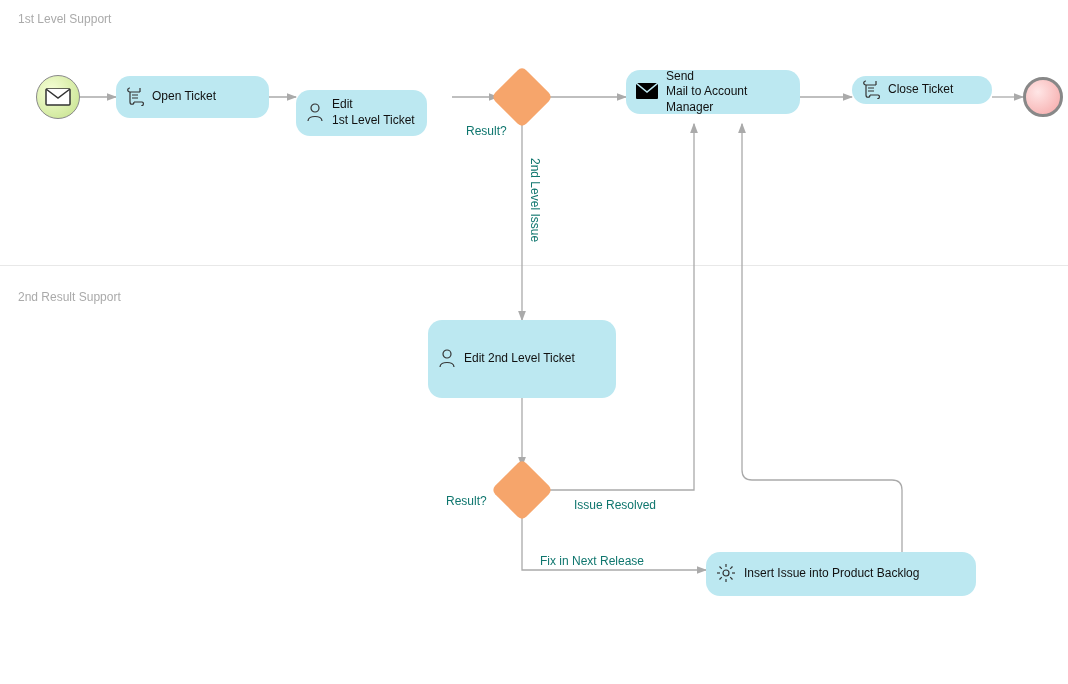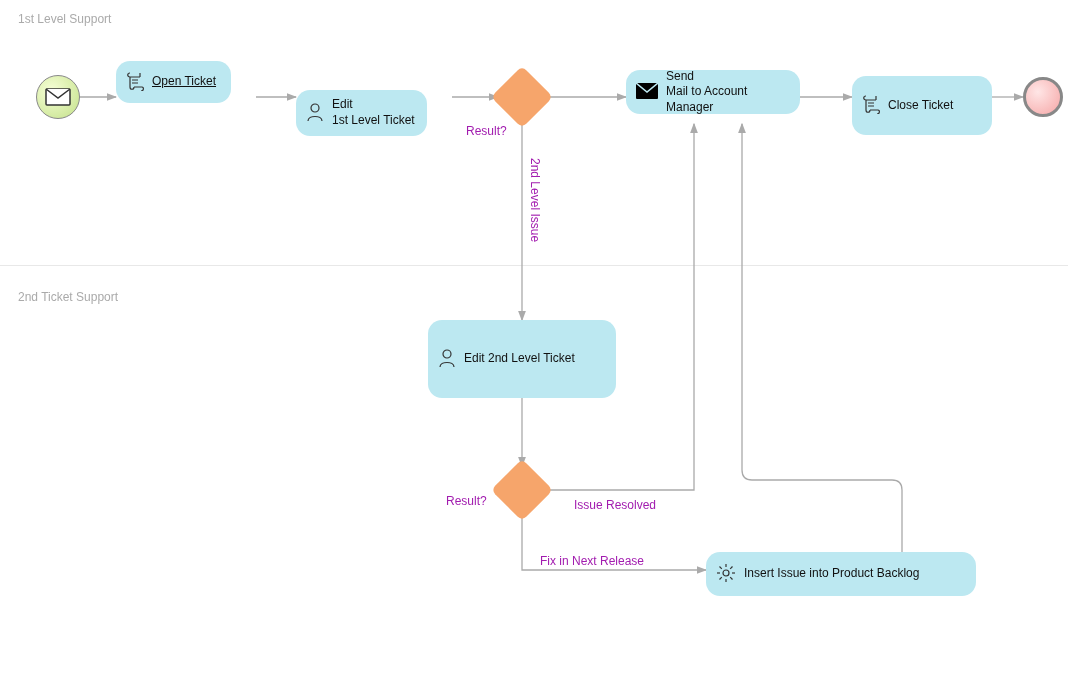--- a/index.html
+++ b/index.html
@@ -60,21 +60,21 @@
     .gateway {
       position: absolute;
       width: 44px;
       height: 44px;
       background: #f6a56b;
       transform: rotate(45deg);
       border-radius: 6px;
     }
     .label {
       position: absolute;
-      color: #a21caf;
+      color: #0f766e;
       font-size: 12px;
     }
     .label-vertical {
       writing-mode: vertical-rl;
       text-orientation: mixed;
     }
     svg.connectors {
       position: absolute;
       left: 0; top: 0;
       width: 1068px;
@@ -86,21 +86,21 @@
     .envelope-icon { stroke: #333; stroke-width: 1.5; fill: #fff; }
     .fill-black { fill: #000; }
   </style>
 </head>
 <body>
 
 <div class="lane" style="top:0; height:266px;padding-left:12px;">
   <div class="lane-label">1st Level Support</div>
 </div>
 <div class="lane" style="top:278px; height:406px; border-bottom:none;">
-  <div class="lane-label">2nd Ticket Support</div>
+  <div class="lane-label">2nd Result Support</div>
 </div>
 
 <svg class="connectors">
   <defs>
     <marker id="arrow" markerWidth="8" markerHeight="8" refX="7" refY="3" orient="auto" markerUnits="strokeWidth">
       <path d="M0,0 L8,3 L0,6 Z" class="arrowhead"></path>
     </marker>
   </defs>
 
   <path class="conn" d="M80,97 L116,97" marker-end="url(#arrow)"></path>
@@ -126,21 +126,21 @@
   <path class="conn" d="M902,552 L902,490 Q902,480 892,480 L752,480 Q742,480 742,470 L742,124" marker-end="url(#arrow)"></path>
 </svg>
 
 <div class="start-event" style="left:36px; top:75px;">
   <svg width="26" height="18">
     <rect x="1" y="1" width="24" height="16" rx="1" class="envelope-icon"></rect>
     <path d="M1,1 L13,10 L25,1" class="envelope-icon" fill="none"></path>
   </svg>
 </div>
 
-<div class="task" style="left:116px; top:61px; width:115px; height:42px;text-decoration:underline;">
+<div class="task" style="left:116px; top:76px; width:153px; height:42px;">
   <span class="task-icon">
     <svg width="18" height="20">
         <path d="M4,2 C1,2 1,6 4,6 L14,6 M4,6 L4,16 C4,19 8,19 8,16 M8,16 L16,16 C18,16 18,20 15,20 M14,2 L14,6 M6,9 L12,9 M6,12 L12,12" stroke="#333" stroke-width="1.2" fill="none"></path>
       </svg>
   </span>
   <span class="task-text">Open Ticket</span>
 </div>
 
 <div class="task" style="left:296px; top:90px; width:131px; height:46px;">
   <span class="task-icon">
@@ -163,21 +163,21 @@
     <svg width="22" height="16">
         <rect x="0" y="0" width="22" height="16" rx="1" class="fill-black"></rect>
         <path d="M0,0 L11,9 L22,0" stroke="#bce8f1" stroke-width="1.5" fill="none"></path>
       </svg>
   </span>
   <span class="task-text" style="white-space:pre-line;">Send
 Mail to Account
 Manager</span>
 </div>
 
-<div class="task" style="left:852px; top:76px; width:140px; height:59px;">
+<div class="task" style="left:852px; top:76px; width:140px; height:28px;">
   <span class="task-icon">
     <svg width="18" height="20">
         <path d="M4,2 C1,2 1,6 4,6 L14,6 M4,6 L4,16 C4,19 8,19 8,16 M8,16 L16,16 C18,16 18,20 15,20 M14,2 L14,6 M6,9 L12,9 M6,12 L12,12" stroke="#333" stroke-width="1.2" fill="none"></path>
       </svg>
   </span>
   <span class="task-text">Close Ticket</span>
 </div>
 
 <div class="end-event" style="left:1023px; top:77px;"></div>
 

